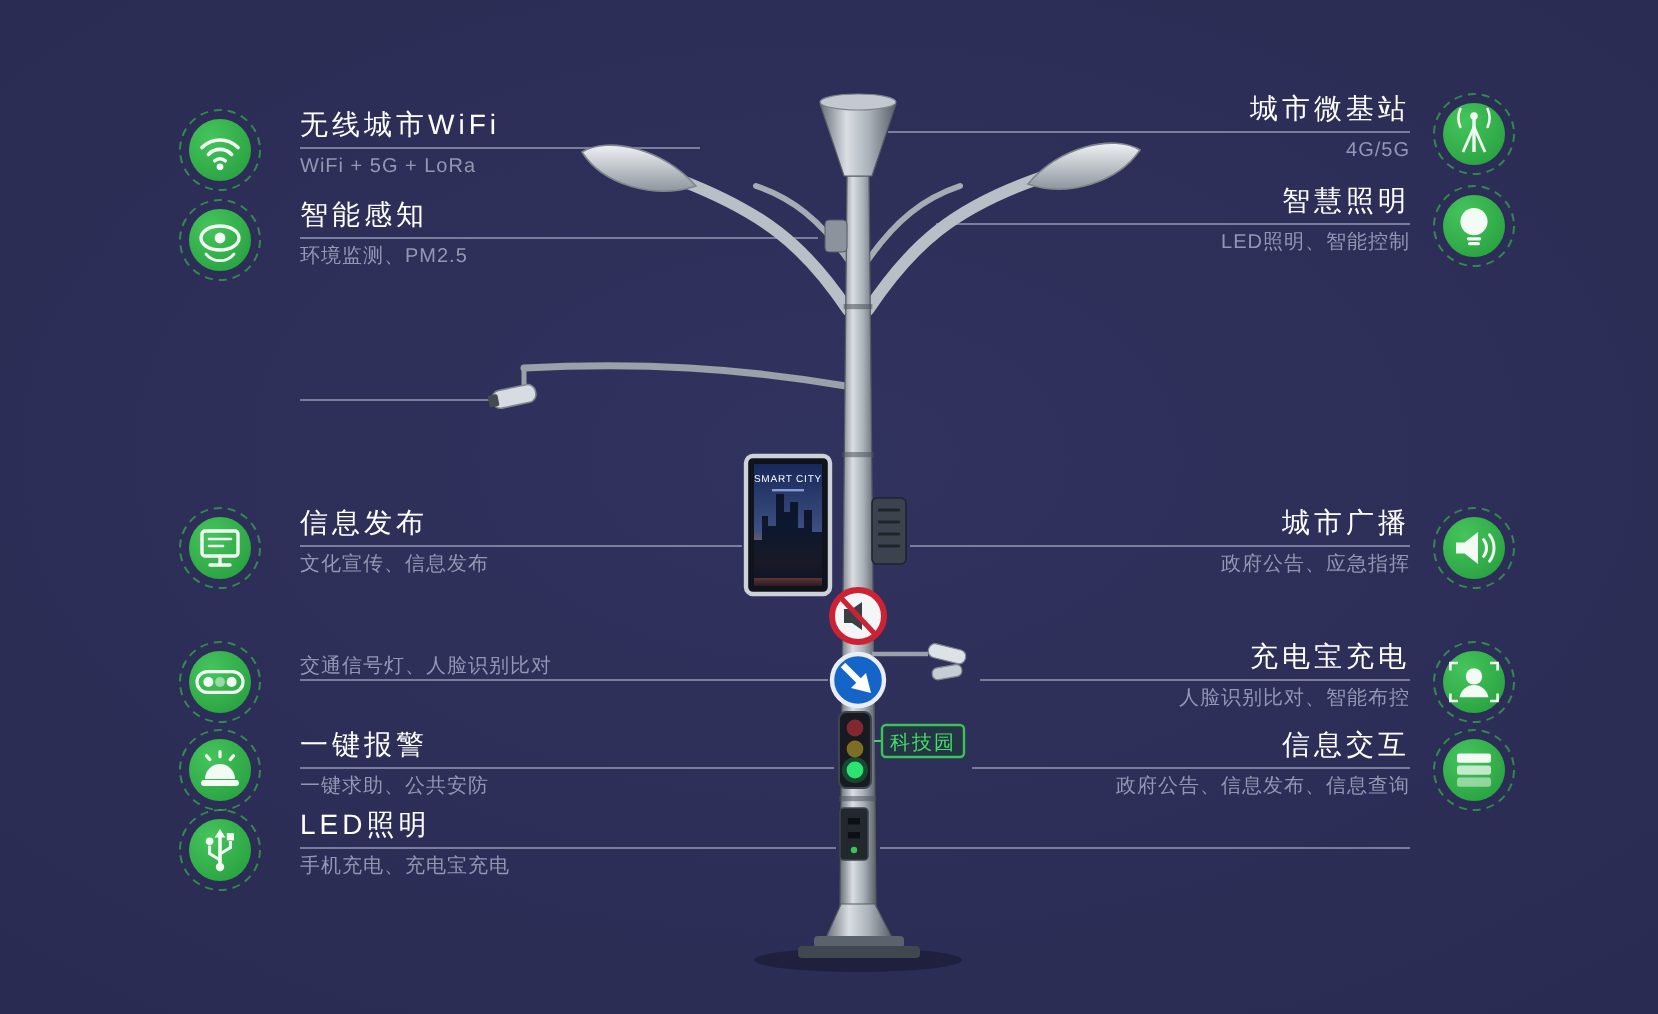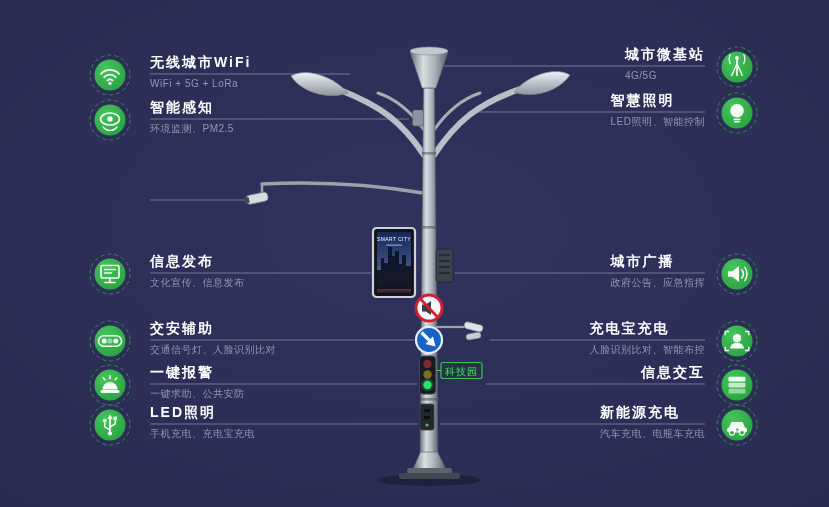--- a/index.html
+++ b/index.html
@@ -9,22 +9,22 @@
     font-family:"Liberation Sans","DejaVu Sans",sans-serif;
   }
   .stage{position:absolute;left:0;top:0;pointer-events:none}
   .feat{position:absolute;width:44px;height:44px}
   .feat.left{left:88px}
   .feat.right{right:70px}
   .ficon{position:absolute;left:0;top:0;width:44px;height:44px;overflow:visible}
   .ring{fill:none;stroke:#33b149;stroke-width:1;stroke-dasharray:4 3;opacity:.7}
   .ftext{position:absolute;top:1px;white-space:nowrap}
   .feat.left .ftext{left:62px}
-  .feat.right .ftext{right:54px;}
-  .title{color:#ffffff;font-size:14px;font-weight:700;letter-spacing:2px;line-height:16px;height:16px}
+  .feat.right .ftext{right:54px;text-align:right}
+  .title{color:#ffffff;font-size:14px;font-weight:400;letter-spacing:2px;line-height:16px;height:16px}
   .desc,.desc2{color:#9298b4;font-size:10px;letter-spacing:.5px;line-height:12px}
   .desc{margin-top:8px}
 </style>
 </head>
 <body>
 
 <div class="canvas">
 
   <svg width="0" height="0" style="position:absolute" aria-hidden="true">
     <defs>
@@ -212,21 +212,20 @@
   <div class="feat left" style="top:319px">
     <svg class="ficon" viewBox="0 0 44 44">
       <circle cx="22" cy="22" r="15.5" fill="url(#discGrad)"></circle>
         <circle class="ring" cx="22" cy="22" r="20"></circle>
       <rect x="10.5" y="16.8" width="23" height="10.4" rx="5.2" fill="none" stroke="#f2fbf4" stroke-width="1.6"></rect>
       <circle cx="16.2" cy="22" r="2.5" fill="#f2fbf4"></circle>
       <circle cx="22" cy="22" r="2.5" fill="#f2fbf4" opacity=".5"></circle>
       <circle cx="27.8" cy="22" r="2.5" fill="#f2fbf4"></circle>
     </svg>
     <div class="ftext">
-      <div class="title">交安辅助</div>
       <div class="desc">交通信号灯、人脸识别比对</div>
     </div>
   </div>
 
   <div class="feat left" style="top:363px">
     <svg class="ficon" viewBox="0 0 44 44">
       <circle cx="22" cy="22" r="15.5" fill="url(#discGrad)"></circle>
         <circle class="ring" cx="22" cy="22" r="20"></circle>
       <path d="M14.5 26.5a7.5 7.5 0 0 1 15 0z" fill="#f2fbf4"></path>
       <rect x="12.5" y="27" width="19" height="3" rx="1.5" fill="#f2fbf4"></rect>
@@ -316,32 +315,18 @@
   <div class="feat right" style="top:363px">
     <svg class="ficon" viewBox="0 0 44 44">
       <circle cx="22" cy="22" r="15.5" fill="url(#discGrad)"></circle>
         <circle class="ring" cx="22" cy="22" r="20"></circle>
       <rect x="13.5" y="13.8" width="17" height="4.6" rx="1.2" fill="#f2fbf4"></rect>
       <rect x="13.5" y="19.8" width="17" height="4.6" rx="1.2" fill="#f2fbf4" opacity=".75"></rect>
       <rect x="13.5" y="25.8" width="17" height="4.6" rx="1.2" fill="#f2fbf4" opacity=".5"></rect>
     </svg>
     <div class="ftext">
       <div class="title">信息交互</div>
-    </div>
-  </div>
-
-  <div class="feat right" style="top:403px">
-    <svg class="ficon" viewBox="0 0 44 44">
-      <circle cx="22" cy="22" r="15.5" fill="url(#discGrad)"></circle>
-        <circle class="ring" cx="22" cy="22" r="20"></circle>
-      <path d="M13.8 25l1.9-4.6c.3-.8 1-1.3 1.9-1.3h8.8c.9 0 1.6.5 1.9 1.3l1.9 4.6z" fill="#f2fbf4"></path>
-      <rect x="12" y="24.6" width="20" height="4.8" rx="2" fill="#f2fbf4"></rect>
-      <circle cx="17" cy="29.8" r="2.4" fill="#27a03f" stroke="#f2fbf4" stroke-width="1.3"></circle>
-      <circle cx="27" cy="29.8" r="2.4" fill="#27a03f" stroke="#f2fbf4" stroke-width="1.3"></circle>
-      <path d="M22.8 24.4l-2.2 2.6h1.6l-1.2 2.4 3-3h-1.7z" fill="#27a03f"></path>
-    </svg>
-    <div class="ftext">
-      <div class="title">新能源充电</div>
-      <div class="desc">汽车充电、电瓶车充电</div>
-    </div>
-  </div>
+      <div class="desc">政府公告、信息发布、信息查询</div>
+    </div>
+  </div>
+
 
 </div>
 
 </body></html>

